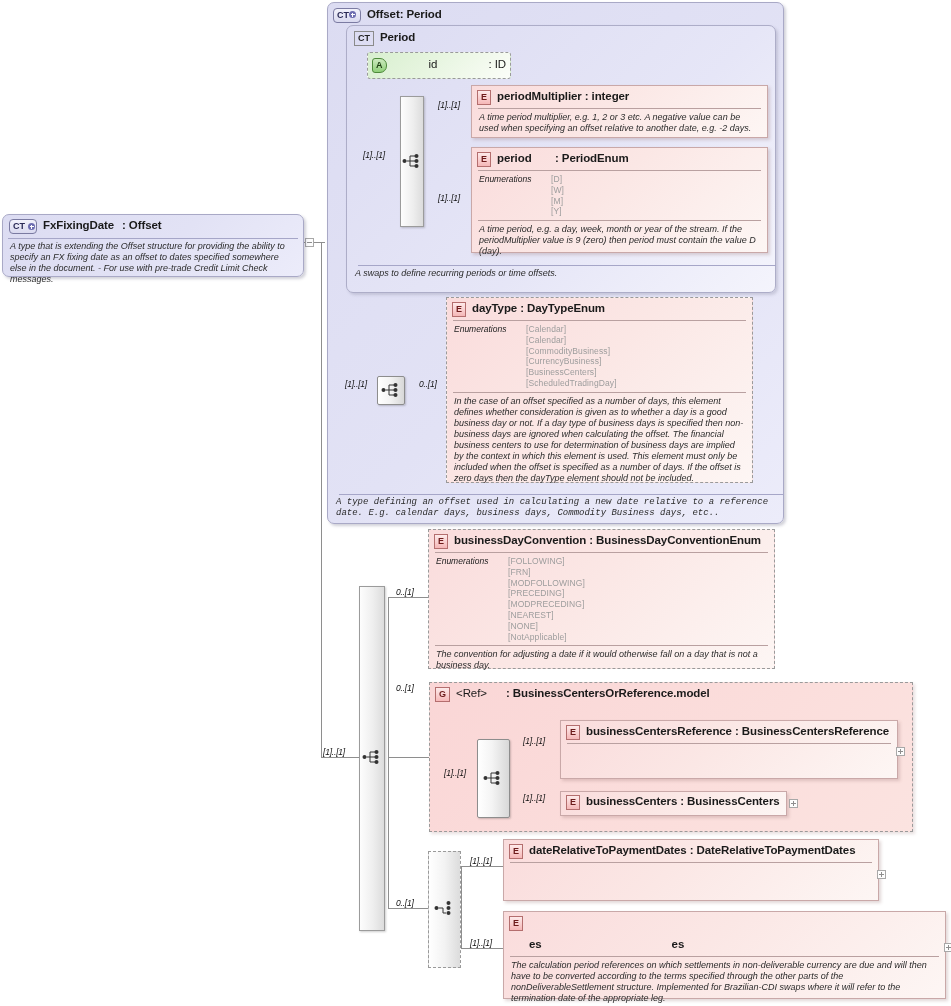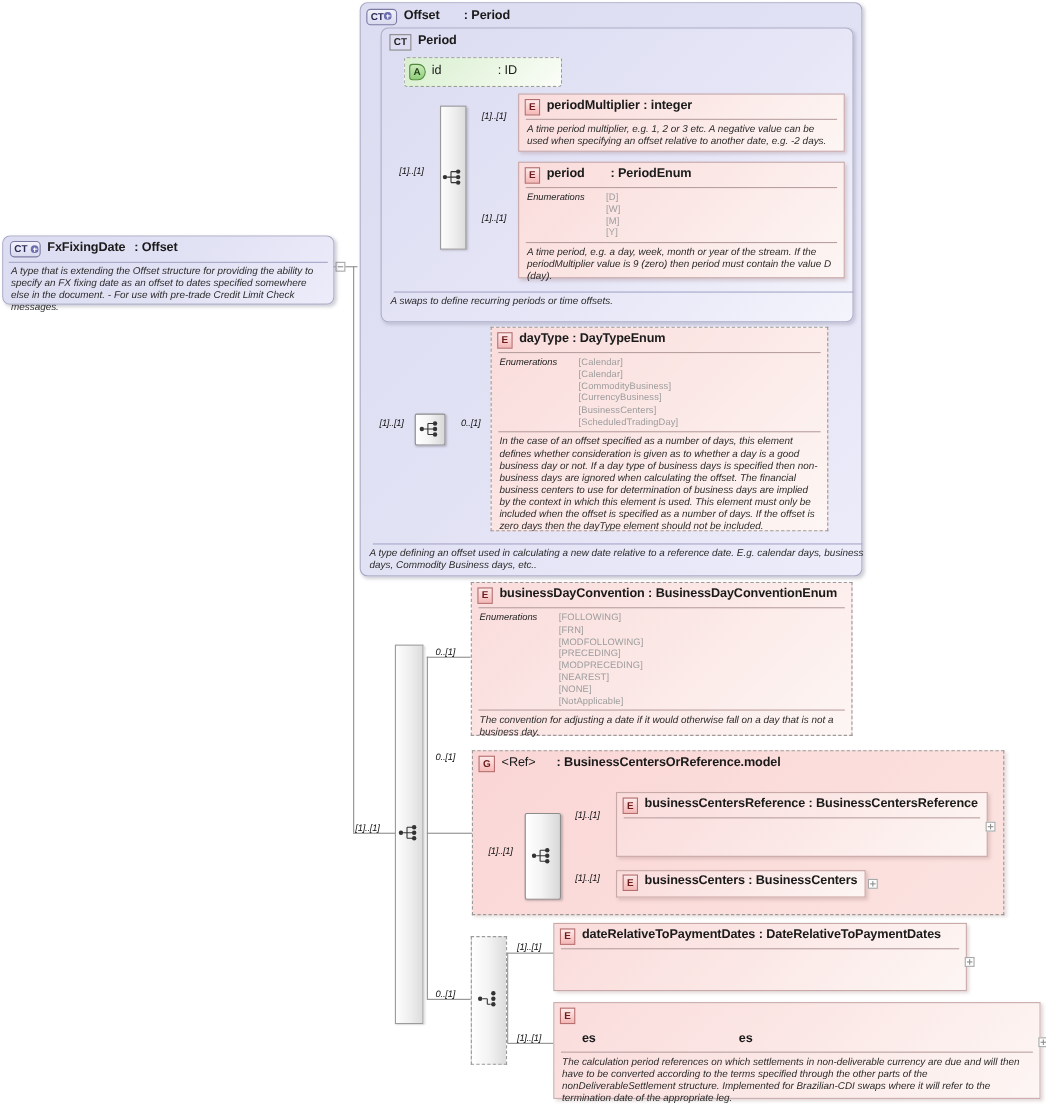--- a/index.html
+++ b/index.html
@@ -120,45 +120,45 @@
   <div class="ln lnh" style="left:510px;top:746px;width:50px;"></div>
   <div class="ln lnh" style="left:510px;top:803px;width:50px;"></div>
 
   <div class="ln lnv" style="left:461px;top:866px;height:82px;"></div>
   <div class="ln lnh" style="left:461px;top:866px;width:42px;"></div>
   <div class="ln lnh" style="left:461px;top:948px;width:42px;"></div>
 
   <div class="box ct" style="left:327px;top:2px;width:457px;height:522px;">
     <div class="hdr" style="padding-top:5px;">
       <span class="badge ctplus" style="position:relative;padding-right:11px;">CT</span>
-      <span class="title" style="margin-right:22px;">Offset</span>
+      <span class="title" style="">Offset</span>
       <span class="title">: Period</span>
     </div>
   </div>
   <div style="position:absolute;left:349px;top:11px;width:7px;height:7px;border-radius:50%;
               background:#6d6db0;"></div>
   <div style="position:absolute;left:350.5px;top:14px;width:4px;height:1px;background:#fff;"></div>
   <div style="position:absolute;left:352px;top:12.5px;width:1px;height:4px;background:#fff;"></div>
 
   <div class="sep v" style="position:absolute;left:333px;top:494px;width:445px;"></div>
-  <div class="doc" style="position:absolute;left:329px;top:494px;width:450px;">A type defining an offset used in calculating a new date relative to a reference date. E.g. calendar days, business days, Commodity Business days, etc..</div>
+  <div class="doc" style="position:absolute;left:329px;top:494px;width:450px;font-family:Liberation Mono, monospace;">A type defining an offset used in calculating a new date relative to a reference date. E.g. calendar days, business days, Commodity Business days, etc..</div>
 
   <div class="box ct2" style="left:346px;top:25px;width:430px;height:268px;">
     <div class="hdr" style="padding-top:5px;padding-left:7px;">
       <span class="badge">CT</span>
       <span class="title">Period</span>
     </div>
   </div>
   <div class="sep v" style="position:absolute;left:352px;top:265px;width:418px;"></div>
   <div class="doc" style="position:absolute;left:348px;top:265px;width:424px;">A swaps to define recurring periods or time offsets.</div>
 
   <div class="box at" style="left:367px;top:52px;width:144px;height:27px;border-radius:3px;">
     <div class="hdr" style="padding-top:5px;padding-left:4px;">
       <span class="badge" style="border-radius:3px 7px 7px 3px;">A</span>
-      <span class="title" style="font-weight:normal;min-width:60px;">id</span>
+      <span class="title" style="font-weight:normal;min-width:60px;margin-left:36px;">id</span>
       <span class="title" style="font-weight:normal;">: ID</span>
     </div>
   </div>
 
   <div class="seq plain" style="left:400px;top:96px;width:24px;height:131px;"></div>
   <svg class="seqico" width="20" height="16" viewBox="0 0 20 16" style="left:402px;top:153px;">
     <circle cx="2.5" cy="8" r="2" fill="#333"></circle>
     <path d="M4.5 8 H8 M8 3 V13 M8 3 H13 M8 8 H13 M8 13 H13" stroke="#333" fill="none" stroke-width="1"></path>
     <circle cx="14.5" cy="3" r="2" fill="#333"></circle>
     <circle cx="14.5" cy="8" r="2" fill="#333"></circle>

